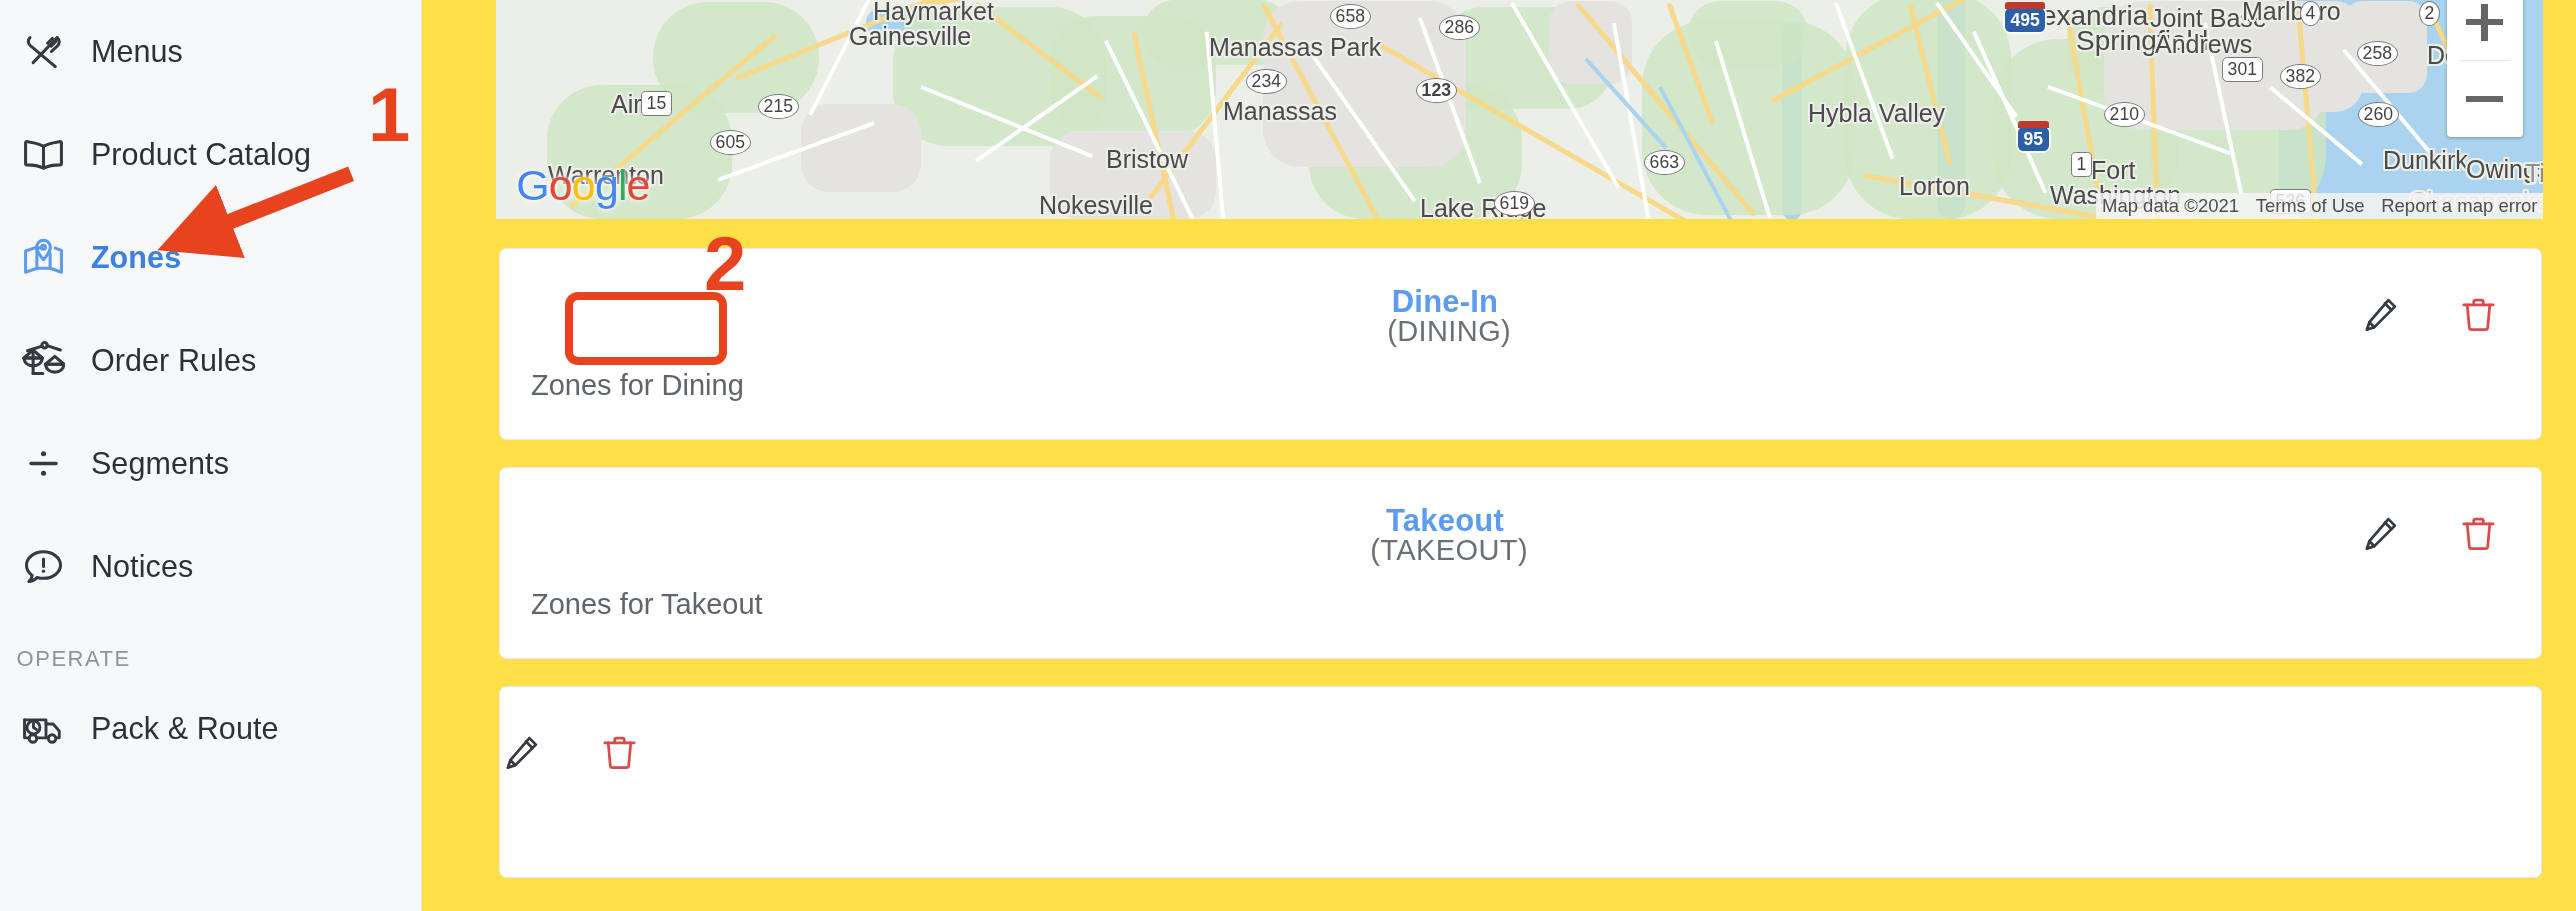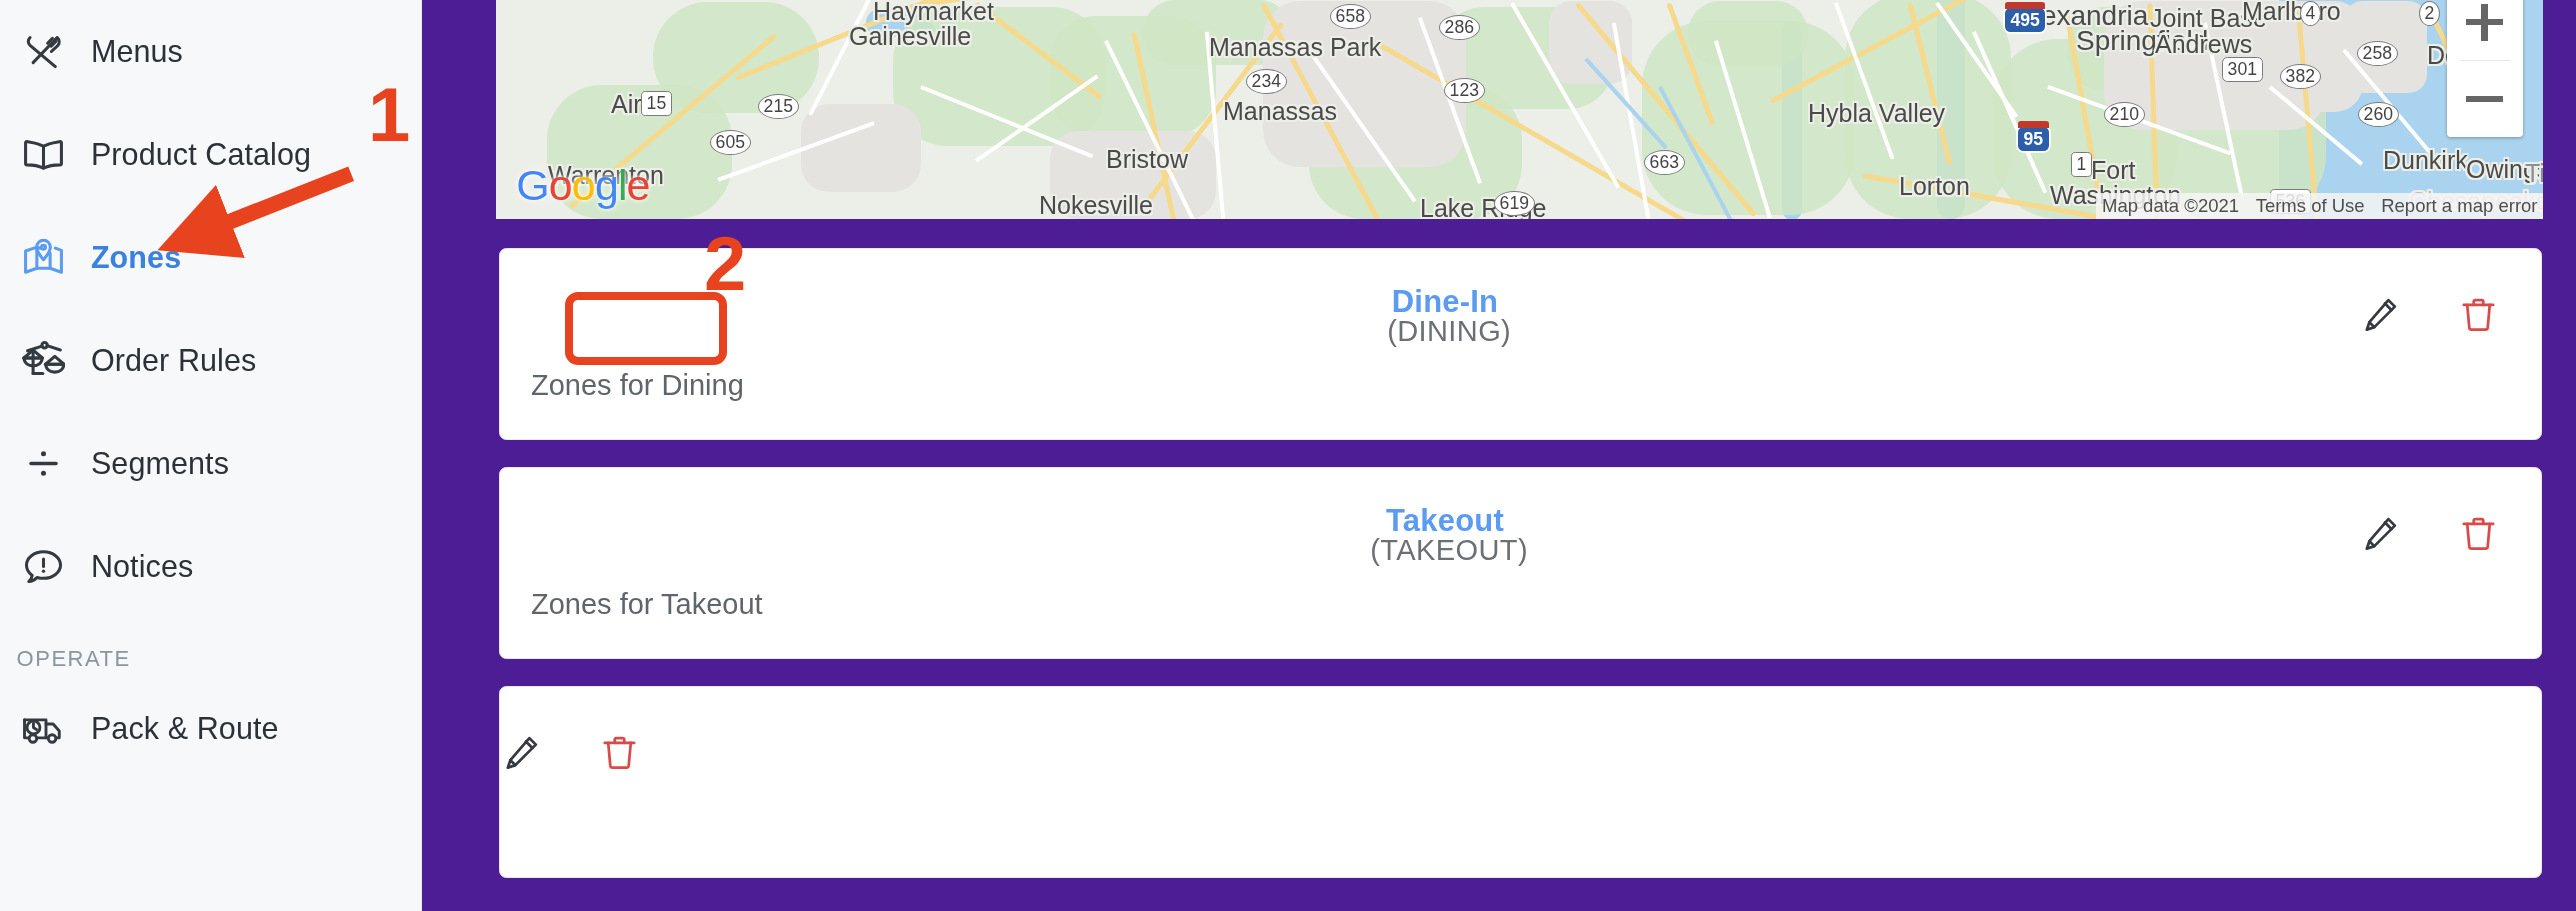--- a/index.html
+++ b/index.html
@@ -73,21 +73,21 @@
     align-items: flex-end;
     padding-bottom: 5.5px;
     box-sizing: border-box;
   }
 
   
   .main {
     flex: 1;
     height: 911px;
     position: relative;
-    background: #4c1d95;
+    background: #fde047;
     overflow: hidden;
   }
 
   
   .map-wrap {
     position: absolute;
     left: 74px;
     top: -192px;
     width: 2047px;
     height: 411px;
@@ -521,21 +521,21 @@
         <span class="maplabel" style="left:924px;top:386px;">Lake Ridge</span>
         <span class="maplabel" style="left:1913px;top:379px;color:#b9bcc0;">Chesapeake</span>
         <span class="maplabel" style="left:2029px;top:351px;color:#8c9096;">Tilg</span>
 
         <span class="shield oval" style="left:834px;top:196px;">658</span>
         <span class="shield oval" style="left:943px;top:207px;">286</span>
         <span class="shield interstate" style="left:1509px;top:200px;">495</span>
         <span class="shield oval" style="left:1804px;top:193px;">4</span>
         <span class="shield oval" style="left:1923px;top:193px;">2</span>
         <span class="shield oval" style="left:750px;top:261px;">234</span>
-        <span class="shield oval" style="left:948px;top:270px;">123</span>
+        <span class="shield oval" style="left:920px;top:270px;font-weight:bold;">123</span>
         <span class="shield oval" style="left:1861px;top:233px;">258</span>
         <span class="shield" style="left:1726px;top:249px;border-radius:5.5px;">301</span>
         <span class="shield oval" style="left:1784px;top:256px;">382</span>
         <span class="shield" style="left:145px;top:283px;border-radius:4.6px;">15</span>
         <span class="shield oval" style="left:262px;top:286px;">215</span>
         <span class="shield oval" style="left:214px;top:322px;">605</span>
         <span class="shield oval" style="left:1608px;top:286px;margin-top:8px;">210</span>
         <span class="shield oval" style="left:1862px;top:294px;">260</span>
         <span class="shield oval" style="left:1148px;top:342px;">663</span>
         <span class="shield interstate" style="left:1522px;top:319px;">95</span>

